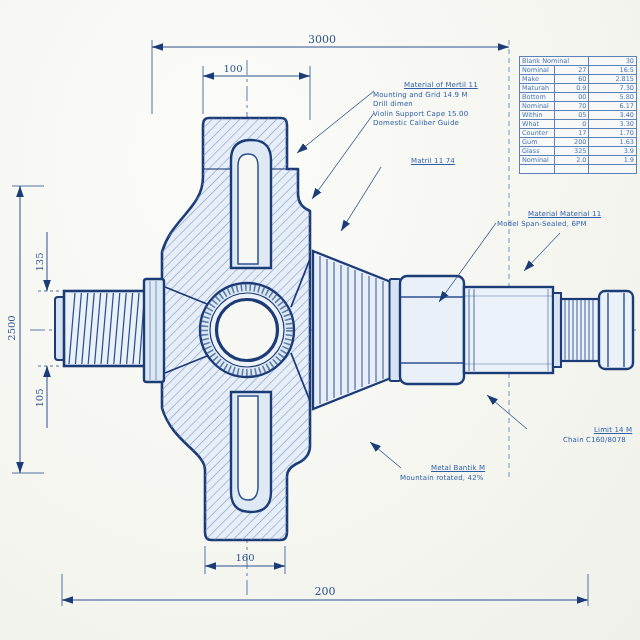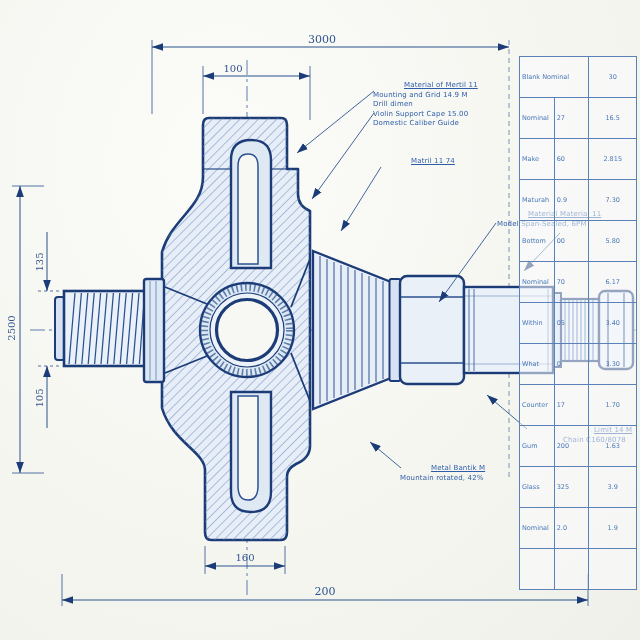--- a/index.html
+++ b/index.html
@@ -6,23 +6,23 @@
   #page{position:relative;width:640px;height:640px;overflow:hidden;
         background:radial-gradient(ellipse at 35% 25%, #fbfbf8 0%, #f6f6f1 55%, #f0f0ea 100%);
         font-family:"DejaVu Sans", sans-serif;}
   svg{position:absolute;left:0;top:0;}
   .dimtxt{font-family:"DejaVu Serif", serif;font-size:11px;fill:#31558f;}
   .dimtxt-s{font-family:"DejaVu Serif", serif;font-size:10px;fill:#31558f;}
   .ann{position:absolute;font-size:7px;line-height:9.5px;color:#2e5ea8;letter-spacing:.15px;white-space:nowrap;}
   .ann .u{text-decoration:underline;padding-left:31px;}
   #spec-table{position:absolute;left:519px;top:56px;width:118px;border-collapse:collapse;
               font-size:6.5px;color:#4a78b8;table-layout:fixed;background:rgba(250,251,253,.55);}
-  #spec-table td{border:1px solid #5b82b8;height:8px;padding:16px 2px;overflow:hidden;white-space:nowrap;}
+  #spec-table td{border:1px solid #5b82b8;height:8px;padding:0 2px;overflow:hidden;white-space:nowrap;}
   #spec-table{border:1.6px solid #44699e;}
-  .c-name{width:52px;} .c-v1{width:24px;} .c-v2{width:34px;text-align:center;}
+  .c-name{width:52px;} .c-v1{width:24px;text-align:right;} .c-v2{width:34px;text-align:right;}
 </style>
 </head>
 <body>
 
 <div id="page">
 
 <svg width="640" height="640" viewBox="0 0 640 640">
   <defs>
     <marker id="arr" viewBox="0 0 10 7" markerWidth="11" markerHeight="8" refX="10" refY="3.5" orient="auto-start-reverse" markerUnits="userSpaceOnUse">
       <path d="M0,0 L10,3.5 L0,7 Z" fill="#1c3c78"></path>

